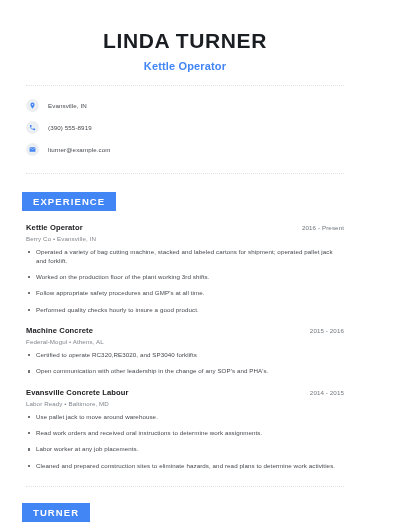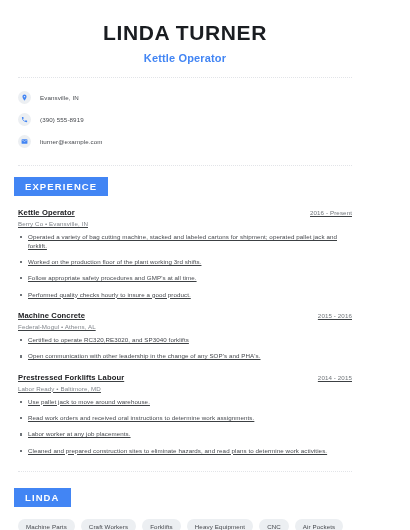--- a/index.html
+++ b/index.html
@@ -15,21 +15,21 @@
     color: #3c4043;
     -webkit-font-smoothing: antialiased;
     overflow: hidden;
   }
 
   .page {
     width: 370px;
     height: 530px;
     background: #ffffff;
     position: relative;
-    padding: 0;
+    padding: 8px;
   }
 
   
   .header {
     padding: 20px 0 0 0;
     text-align: center;
   }
 
   .full-name {
     font-size: 21px;
@@ -94,21 +94,21 @@
     display: inline-block;
     background: #4285f4;
     color: #ffffff;
     font-size: 9.5px;
     font-weight: bold;
     letter-spacing: 1.1px;
     padding: 4px 11px 4px 11px;
     margin-left: -4px;
   }
 
-  .experience-wrap { margin-top: 10px; text-decoration: underline; }
+  .experience-wrap { margin-top: 17px; }
   .skills-wrap { margin-top: 15px; }
 
   
   .job { margin-top: 12px; }
   .job:first-of-type { margin-top: 11px; }
 
   .job-head {
     display: flex;
     justify-content: space-between;
     align-items: baseline;
@@ -256,39 +256,39 @@
       <div class="job-meta">Federal-Mogul • Athens, AL</div>
       <ul class="bullets">
         <li>Certified to operate RC320,RE3020, and SP3040 forklifts</li>
         <li>Open communication with other leadership in the change of any SOP's and PHA's.</li>
       </ul>
     </div>
 
     
     <div class="job">
       <div class="job-head">
-        <span class="job-role">Prestressed Forklifts Labour</span>
+        <span class="job-role">Evansville Concrete Labour</span>
         <span class="job-dates">2014 - 2015</span>
       </div>
       <div class="job-meta">Labor Ready • Baltimore, MD</div>
       <ul class="bullets">
         <li>Use pallet jack to move around warehouse.</li>
         <li>Read work orders and received oral instructions to determine work assignments.</li>
         <li>Labor worker at any job placements.</li>
         <li>Cleaned and prepared construction sites to eliminate hazards, and read plans to determine work activities.</li>
       </ul>
     </div>
 
   </div>
 
   <div class="divider divider-bottom"></div>
 
   <div class="section skills-wrap">
 
-    <div class="section-head">LINDA</div>
+    <div class="section-head">TURNER</div>
 
     <div class="chips">
       <span class="chip">Machine Parts</span>
       <span class="chip">Craft Workers</span>
       <span class="chip">Forklifts</span>
       <span class="chip">Heavy Equipment</span>
       <span class="chip">CNC</span>
       <span class="chip">Air Pockets</span>
 
     </div>

